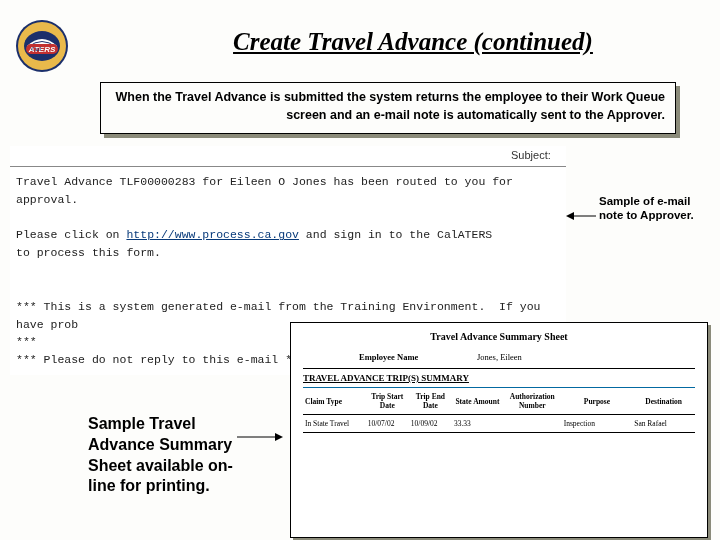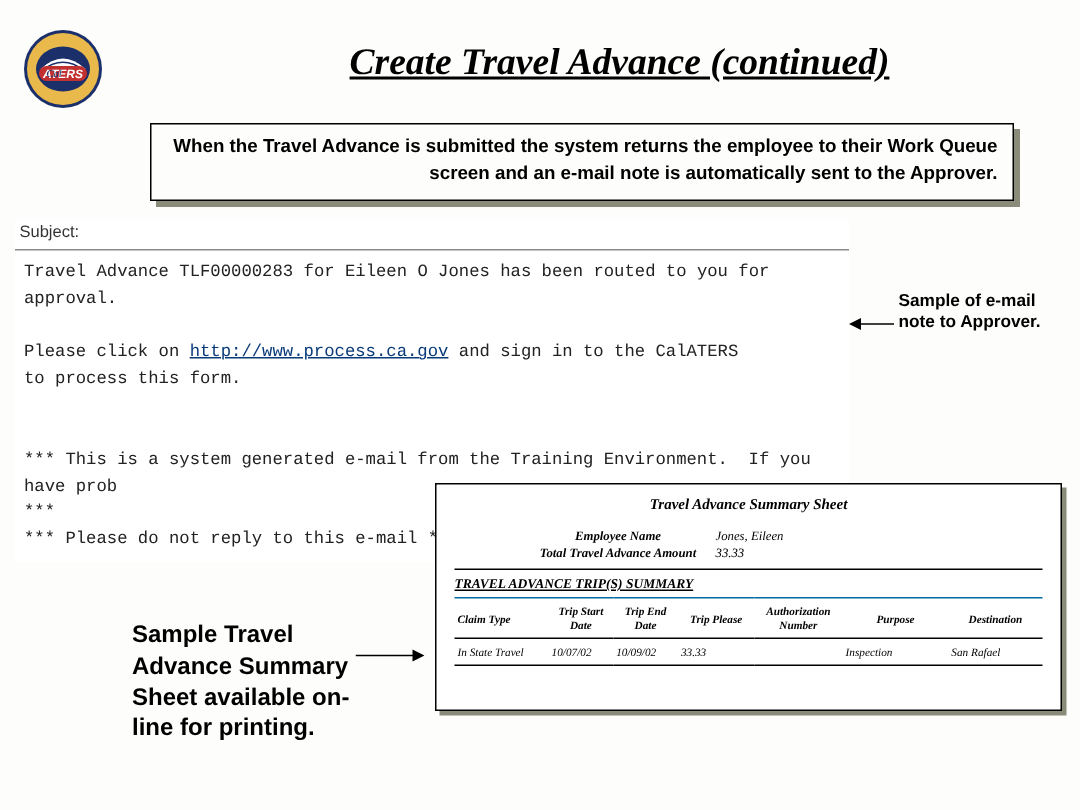--- a/index.html
+++ b/index.html
@@ -67,20 +67,21 @@
     line-height: 1.55;
     padding-bottom: 6px;
   }
   .email-subject {
     display: flex;
     align-items: center;
     padding: 1px 3px 2px 3px;
     font-family: Arial, sans-serif;
     font-size: 11px;
     color: #333;
+    justify-content: flex-end;
   }
   .email-subject .label { width: 52px; }
   .email-subject input {
     flex: 1;
     border: 1px solid #888;
     font-family: Arial, sans-serif;
     font-size: 11px;
     padding: 1px 3px;
     color: #333;
     background: #fff;
@@ -122,22 +123,21 @@
     top: 432px;
     left: 237px;
     width: 46px;
     height: 10px;
   }
   .sheet-wrap {
     position: absolute;
     top: 322px;
     left: 290px;
     width: 418px;
-    height: 152px;
-    font-style: italic;
+    height: 216px;
   }
   .sheet-shadow {
     position: absolute;
     top: 3px; left: 3px; right: -3px; bottom: -3px;
     background: #8b8b7a;
   }
   .sheet {
     position: absolute;
     inset: 0;
     background: #fff;
@@ -148,21 +148,21 @@
     padding: 8px 12px 0 12px;
     overflow: hidden;
   }
   .sheet-title {
     text-align: center;
     font-weight: bold;
     font-size: 10px;
     margin-bottom: 10px;
   }
   .kv { display: flex; margin: 1px 0 1px 56px; }
-  .kv .k { width: 118px; text-align: center; font-weight: bold; padding-right: 12px; font-size: 8.5px; }
+  .kv .k { width: 118px; text-align: left; font-weight: bold; padding-right: 12px; font-size: 8.5px; }
   .kv .v { font-size: 8.5px; }
   .sheet-hr { border: 0; border-top: 1px solid #000; margin: 6px 0 4px 0; }
   .sec-title { font-weight: bold; font-size: 9px; margin-bottom: 4px; text-decoration: underline; }
   table.trip {
     width: 100%;
     border-collapse: collapse;
     font-size: 7.5px;
     table-layout: fixed;
   }
   table.trip th, table.trip td {
@@ -227,43 +227,39 @@
   <polygon points="46,5 38,1 38,9" fill="#000"></polygon>
 </svg>
 
 <div class="sheet-wrap">
   <div class="sheet-shadow"></div>
   <div class="sheet">
     <div class="sheet-title">Travel Advance Summary Sheet</div>
     <div class="kv">
       <div class="k">Employee Name</div>
       <div class="v">Jones, Eileen</div>
-    </div>
-    <div class="kv">
-      <div class="k">Total Travel Advance Amount</div>
-      <div class="v">33.33</div>
     </div>
     <hr class="sheet-hr">
     <div class="sec-title">TRAVEL ADVANCE TRIP(S) SUMMARY</div>
     <table class="trip">
       <colgroup>
         <col style="width:16%">
           <col style="width:11%">
           <col style="width:11%">
         <col style="width:13%">
           <col style="width:15%">
           <col style="width:18%">
           <col style="width:16%">
       </colgroup>
       <thead>
         <tr>
           <th>Claim Type</th>
           <th>Trip Start Date</th>
           <th>Trip End Date</th>
-          <th>Trip Please</th>
+          <th>State Amount</th>
           <th>Authorization Number</th>
           <th>Purpose</th>
           <th>Destination</th>
         </tr>
       </thead>
       <tbody>
         <tr>
           <td>In State Travel</td>
           <td>10/07/02</td>
           <td>10/09/02</td>

